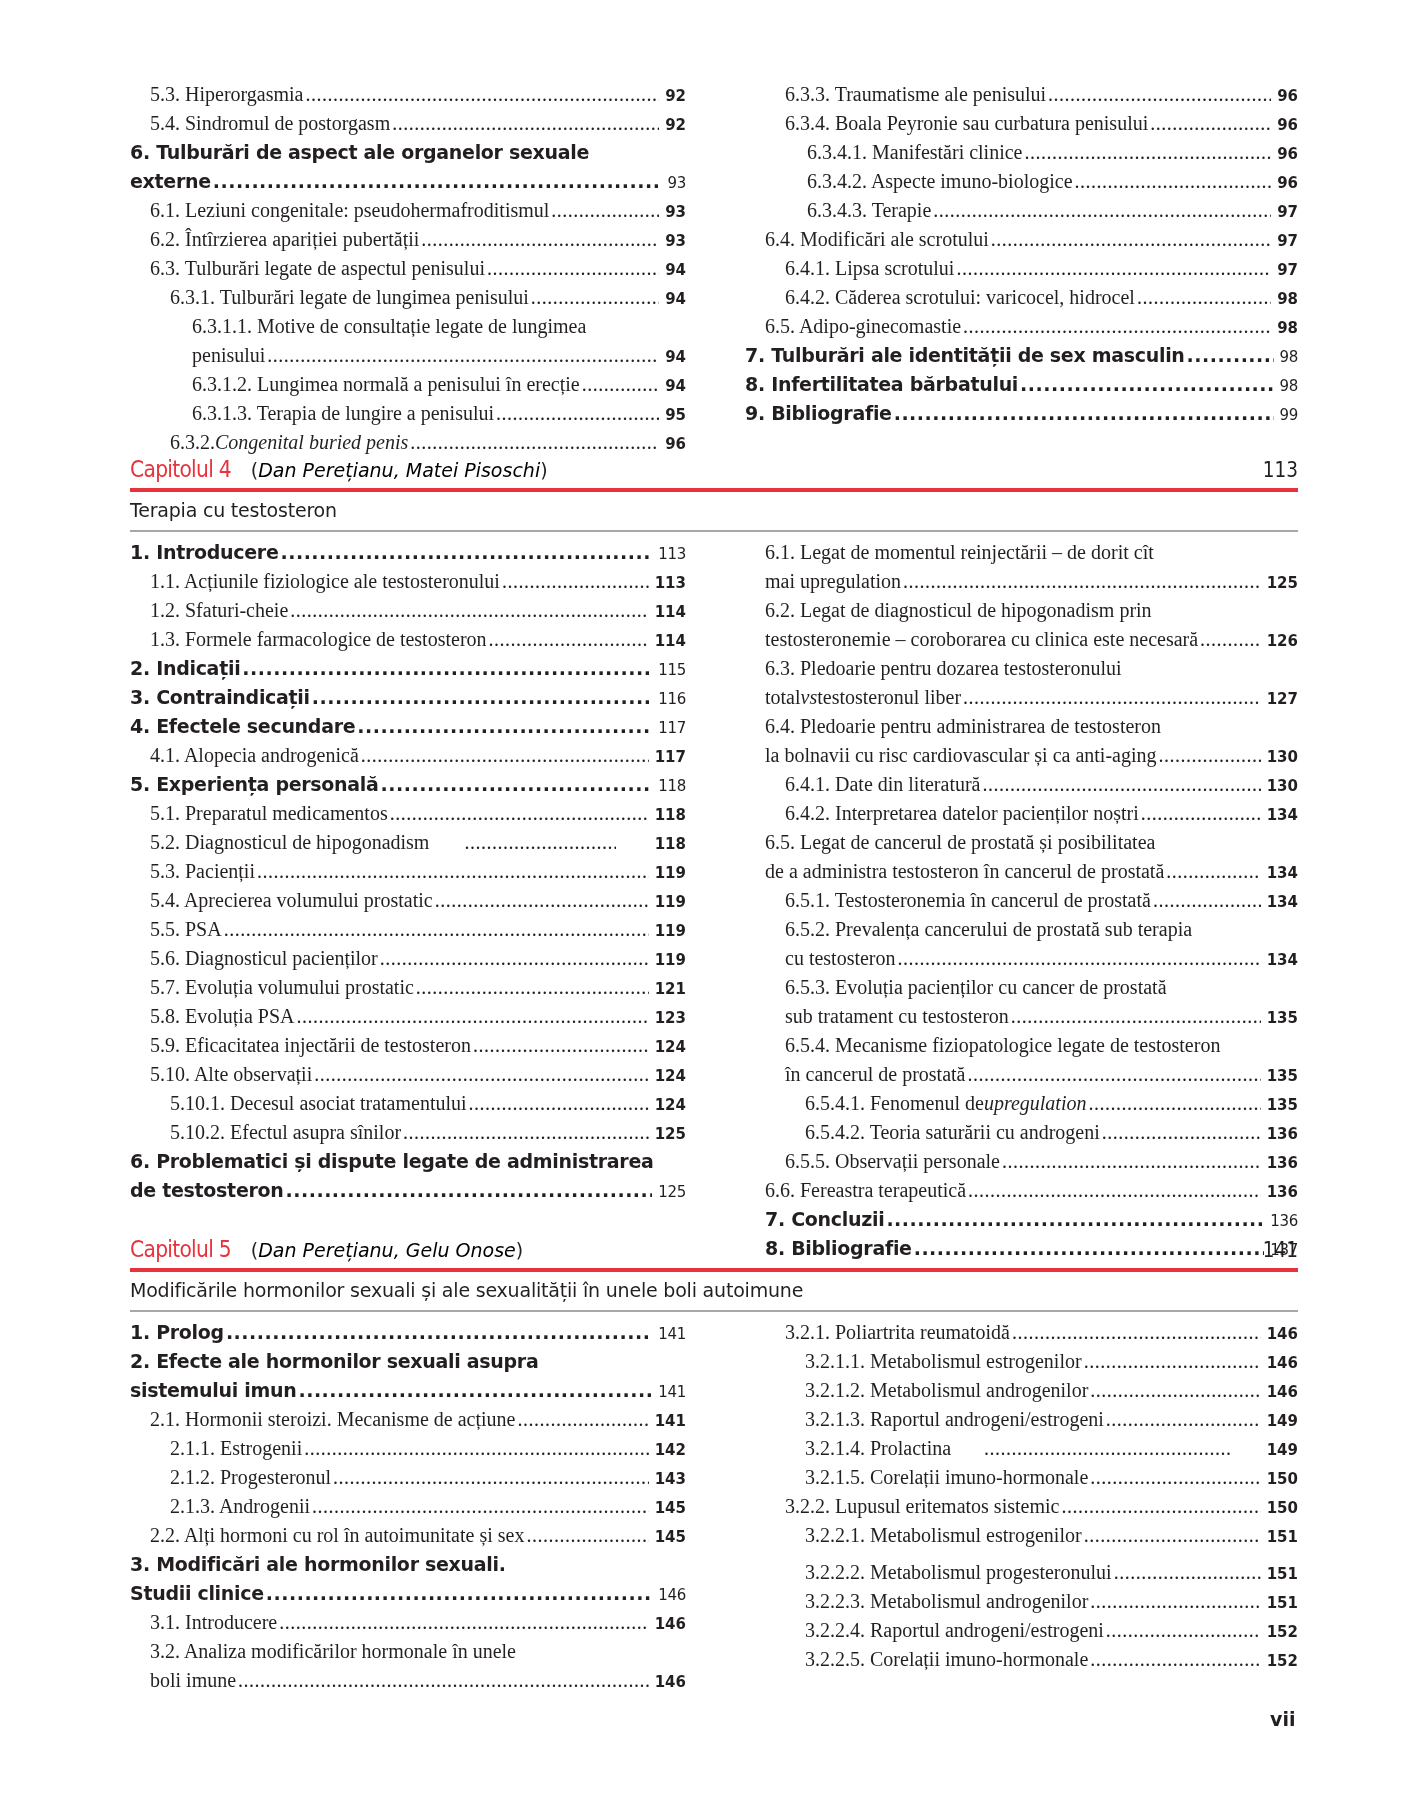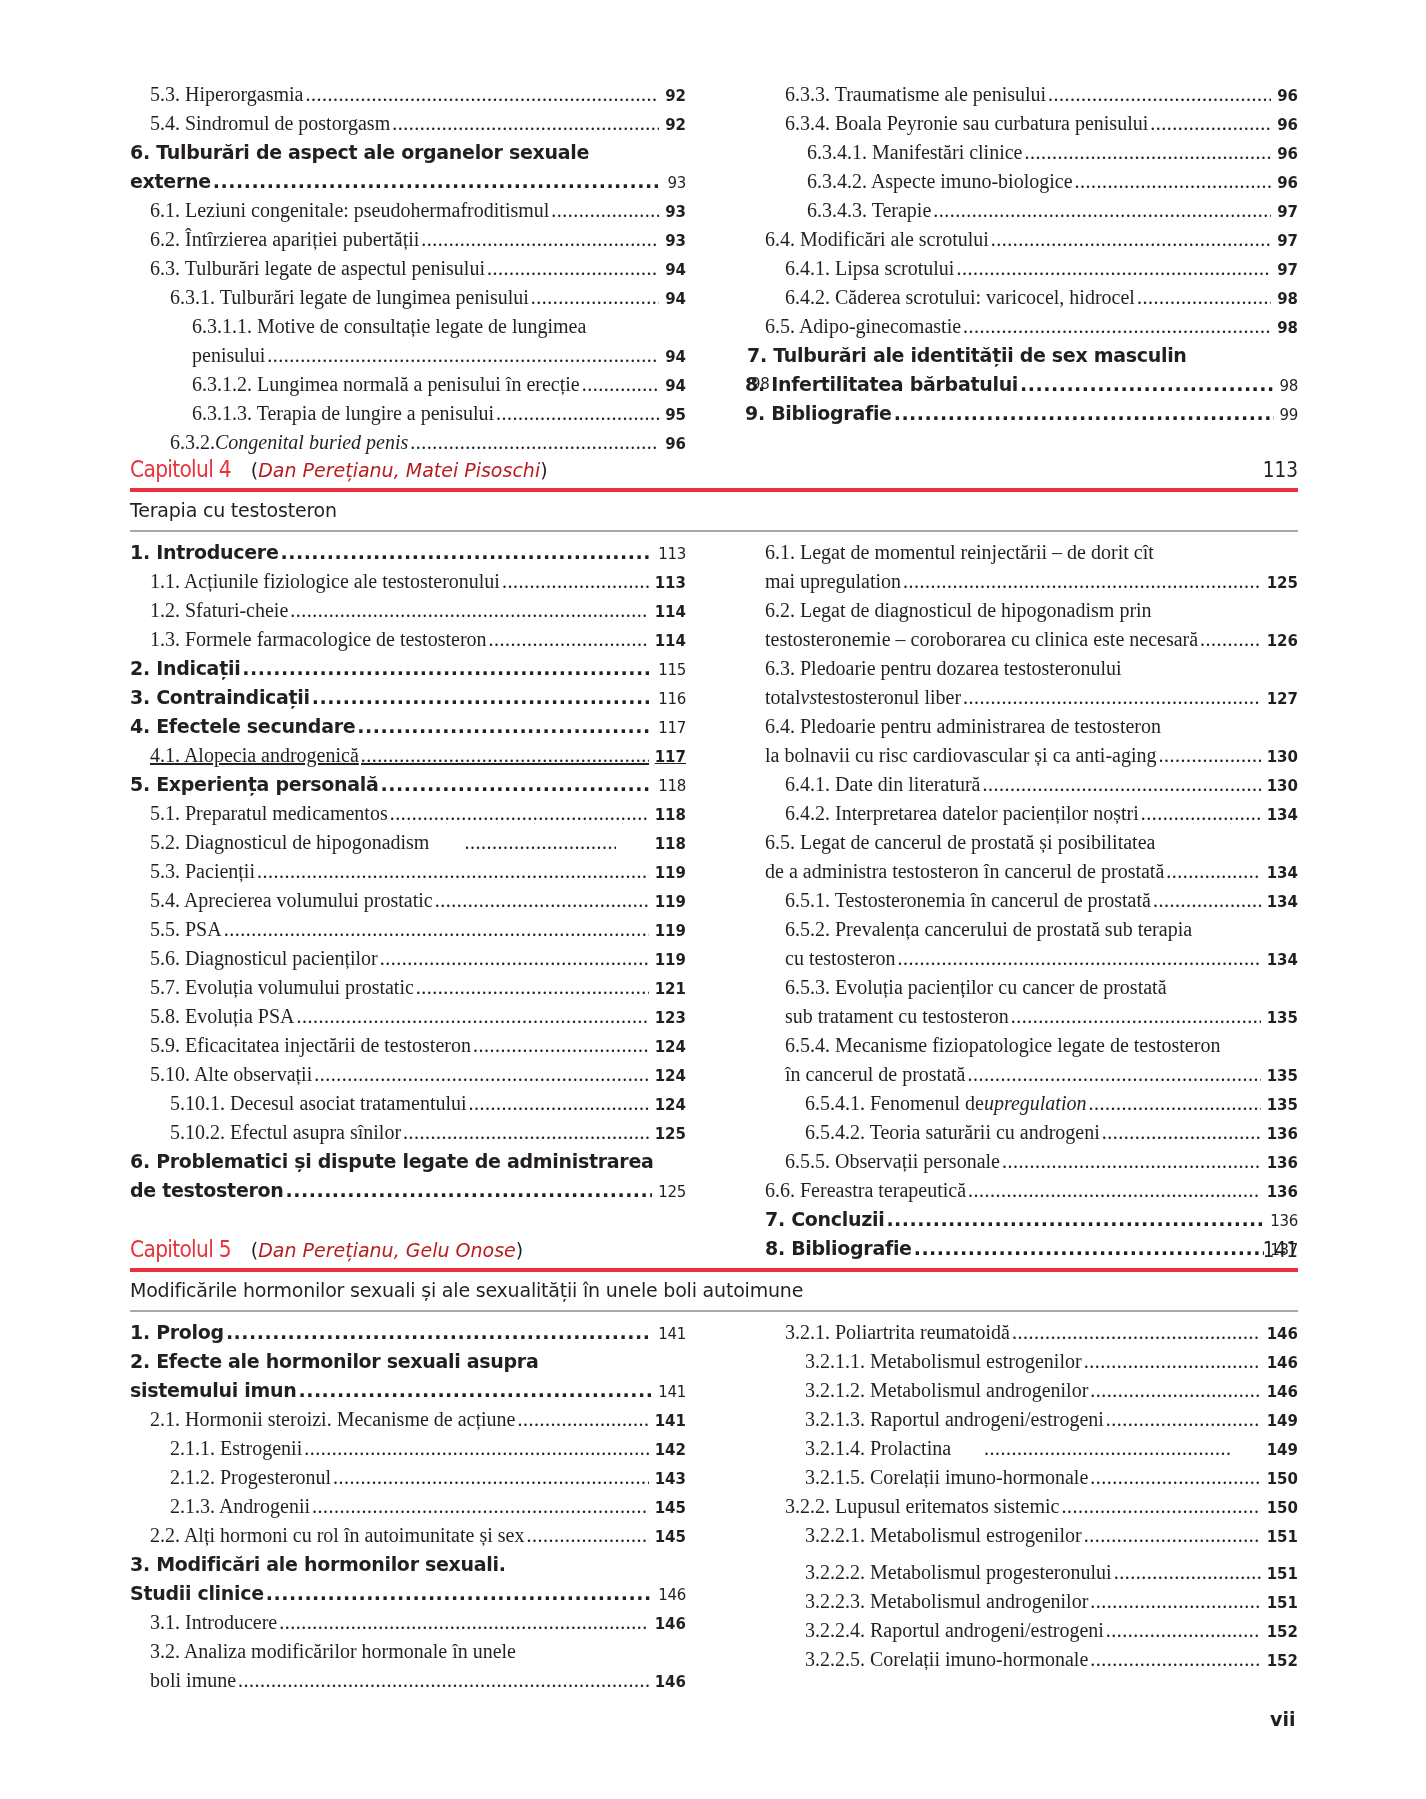--- a/index.html
+++ b/index.html
@@ -10,21 +10,21 @@
   .sans-b { font-family:"DejaVu Sans", "Liberation Sans", sans-serif; font-weight:bold; font-size:19px; letter-spacing:-0.3px; }
   .num { font-family:"DejaVu Sans", "Liberation Sans", sans-serif; font-weight:bold; font-size:15px; padding-left:4px; }
   .num.light { font-weight:normal; font-size:15px; }
   .dots { flex:1; overflow:hidden; margin:0 2px; }
   .dots::after { content:"................................................................................................................................................................................................................................................"; letter-spacing:0.5px; }
   .sans-b .dots::after, .dots.bold::after { font-weight:bold; }
   .it { font-style:italic; }
   .chap-head { position:absolute; left:130px; width:1168px; }
   .chap-title-line { display:flex; justify-content:space-between; align-items:baseline; font-family:"DejaVu Sans", "Liberation Sans", sans-serif; height:30px; }
   .chap-label { color:#e8323c; font-size:23px; letter-spacing:-0.8px; transform:scaleX(0.88); transform-origin:left; display:inline-block; }
-  .chap-authors { font-size:19px; color:#b91c1c; font-style:italic; }
+  .chap-authors { font-size:19px; color:#000000; font-style:italic; }
   .chap-paren { font-size:19px; font-style:normal; }
   .chap-page { font-size:21px; transform:scaleX(0.88); transform-origin:right; display:inline-block; }
   .red-rule { height:4px; background:#e8323c; margin-top:2px; }
   .chap-sub { font-family:"DejaVu Sans", "Liberation Sans", sans-serif; font-size:19px; height:34px; line-height:36px; letter-spacing:-0.2px; }
   .grey-rule { height:2px; background:#a8a8a8; margin-top:4px; }
   .page-num { position:absolute; left:1270px; top:1708px; font-family:"DejaVu Sans", "Liberation Sans", sans-serif; font-weight:bold; font-size:19px; }
 </style>
 </head>
 <body>
 
@@ -131,21 +131,21 @@
     <div class="row serif" style="padding-left: 40px;">
       <span>6.4.2.  Căderea scrotului: varicocel, hidrocel</span>
       <span class="dots"></span>
       <span class="num">98</span>
     </div>
     <div class="row serif" style="padding-left: 20px;">
       <span>6.5.  Adipo-ginecomastie</span>
       <span class="dots"></span>
       <span class="num">98</span>
     </div>
-    <div class="row sans-b" style="padding-left: 0px; flex-direction: column;">
+    <div class="row sans-b" style="padding-left: 0px;">
       <span>7. Tulburări ale identității de sex masculin</span>
       <span class="dots"></span>
       <span class="num light">98</span>
     </div>
     <div class="row sans-b" style="padding-left: 0px;">
       <span>8.  Infertilitatea bărbatului</span>
       <span class="dots"></span>
       <span class="num light">98</span>
     </div>
     <div class="row sans-b" style="padding-left: 0px;">
@@ -195,21 +195,21 @@
     <div class="row sans-b" style="padding-left: 0px;">
       <span>3.  Contraindicații</span>
       <span class="dots"></span>
       <span class="num light">116</span>
     </div>
     <div class="row sans-b" style="padding-left: 0px;">
       <span>4.  Efectele secundare</span>
       <span class="dots"></span>
       <span class="num light">117</span>
     </div>
-    <div class="row serif" style="padding-left: 20px; text-decoration: underline;">
+    <div class="row serif" style="padding-left: 20px;">
       <span>4.1.  Alopecia androgenică</span>
       <span class="dots"></span>
       <span class="num">117</span>
     </div>
     <div class="row sans-b" style="padding-left: 0px;">
       <span>5.  Experiența personală</span>
       <span class="dots"></span>
       <span class="num light">118</span>
     </div>
     <div class="row serif" style="padding-left: 20px;">

